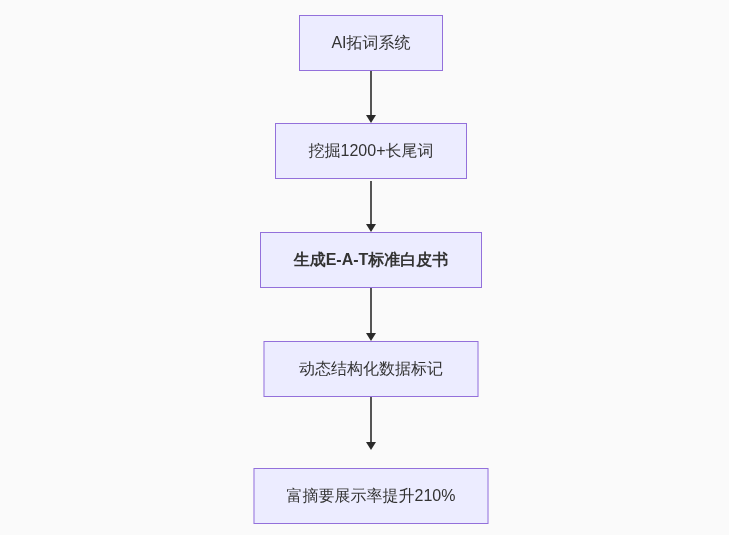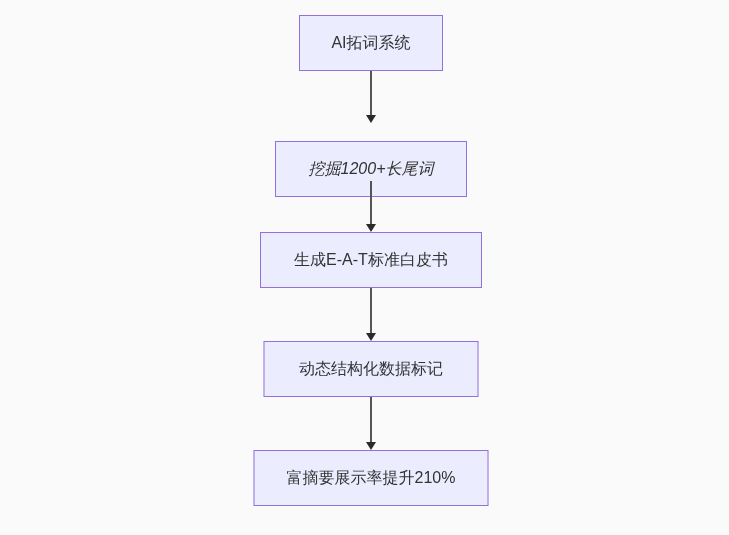--- a/index.html
+++ b/index.html
@@ -27,24 +27,24 @@
     display: flex;
     align-items: center;
     justify-content: center;
     background: #ececff;
     border: 1px solid #9370db;
     color: #333333;
     font-size: 16px;
     white-space: nowrap;
   }
   .node-1 { top: 15px;  width: 144px; }
-  .node-2 { top: 141px; width: 192px; font-style: italic; }
-  .node-3 { top: 232px; width: 222px; }
+  .node-2 { top: 123px; width: 192px; }
+  .node-3 { top: 232px; width: 222px; font-weight: bold; }
   .node-4 { top: 341px; width: 215px; text-align: center; }
-  .node-5 { top: 450px; width: 235px; align-items: center; }
+  .node-5 { top: 468px; width: 235px; align-items: center; }
 
   .edge {
     position: absolute;
     left: 371px;
     transform: translateX(-50%);
     display: flex;
     flex-direction: column;
     align-items: center;
     width: 12px;
   }

